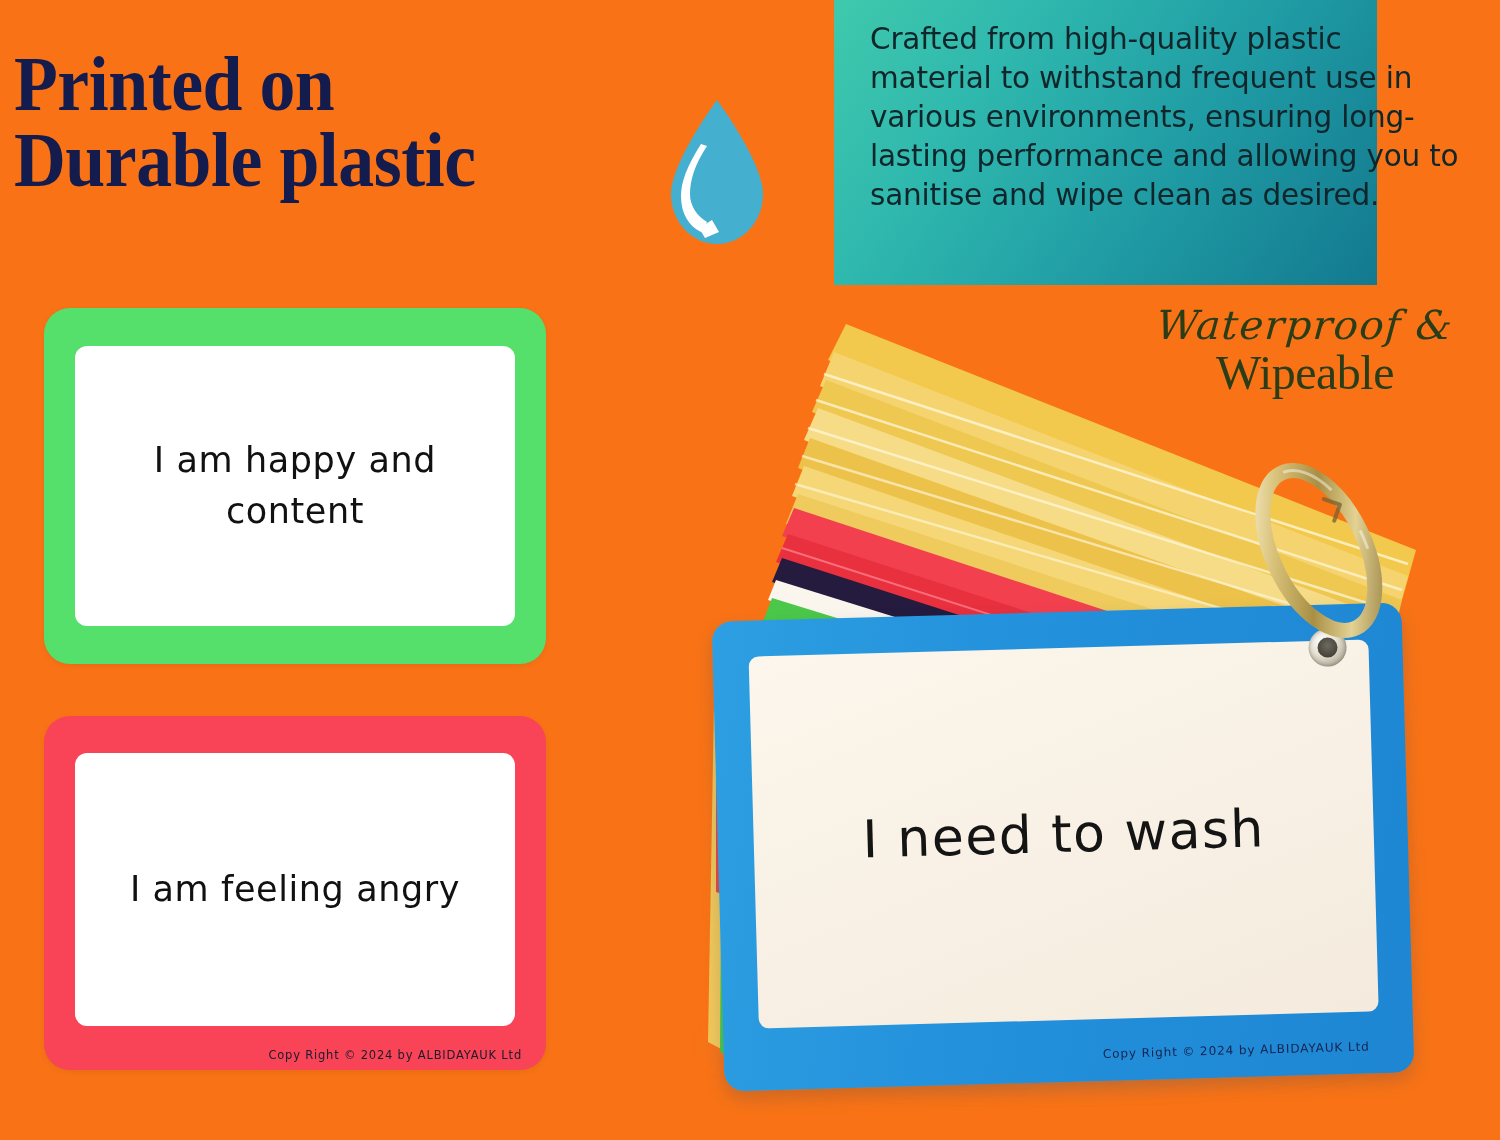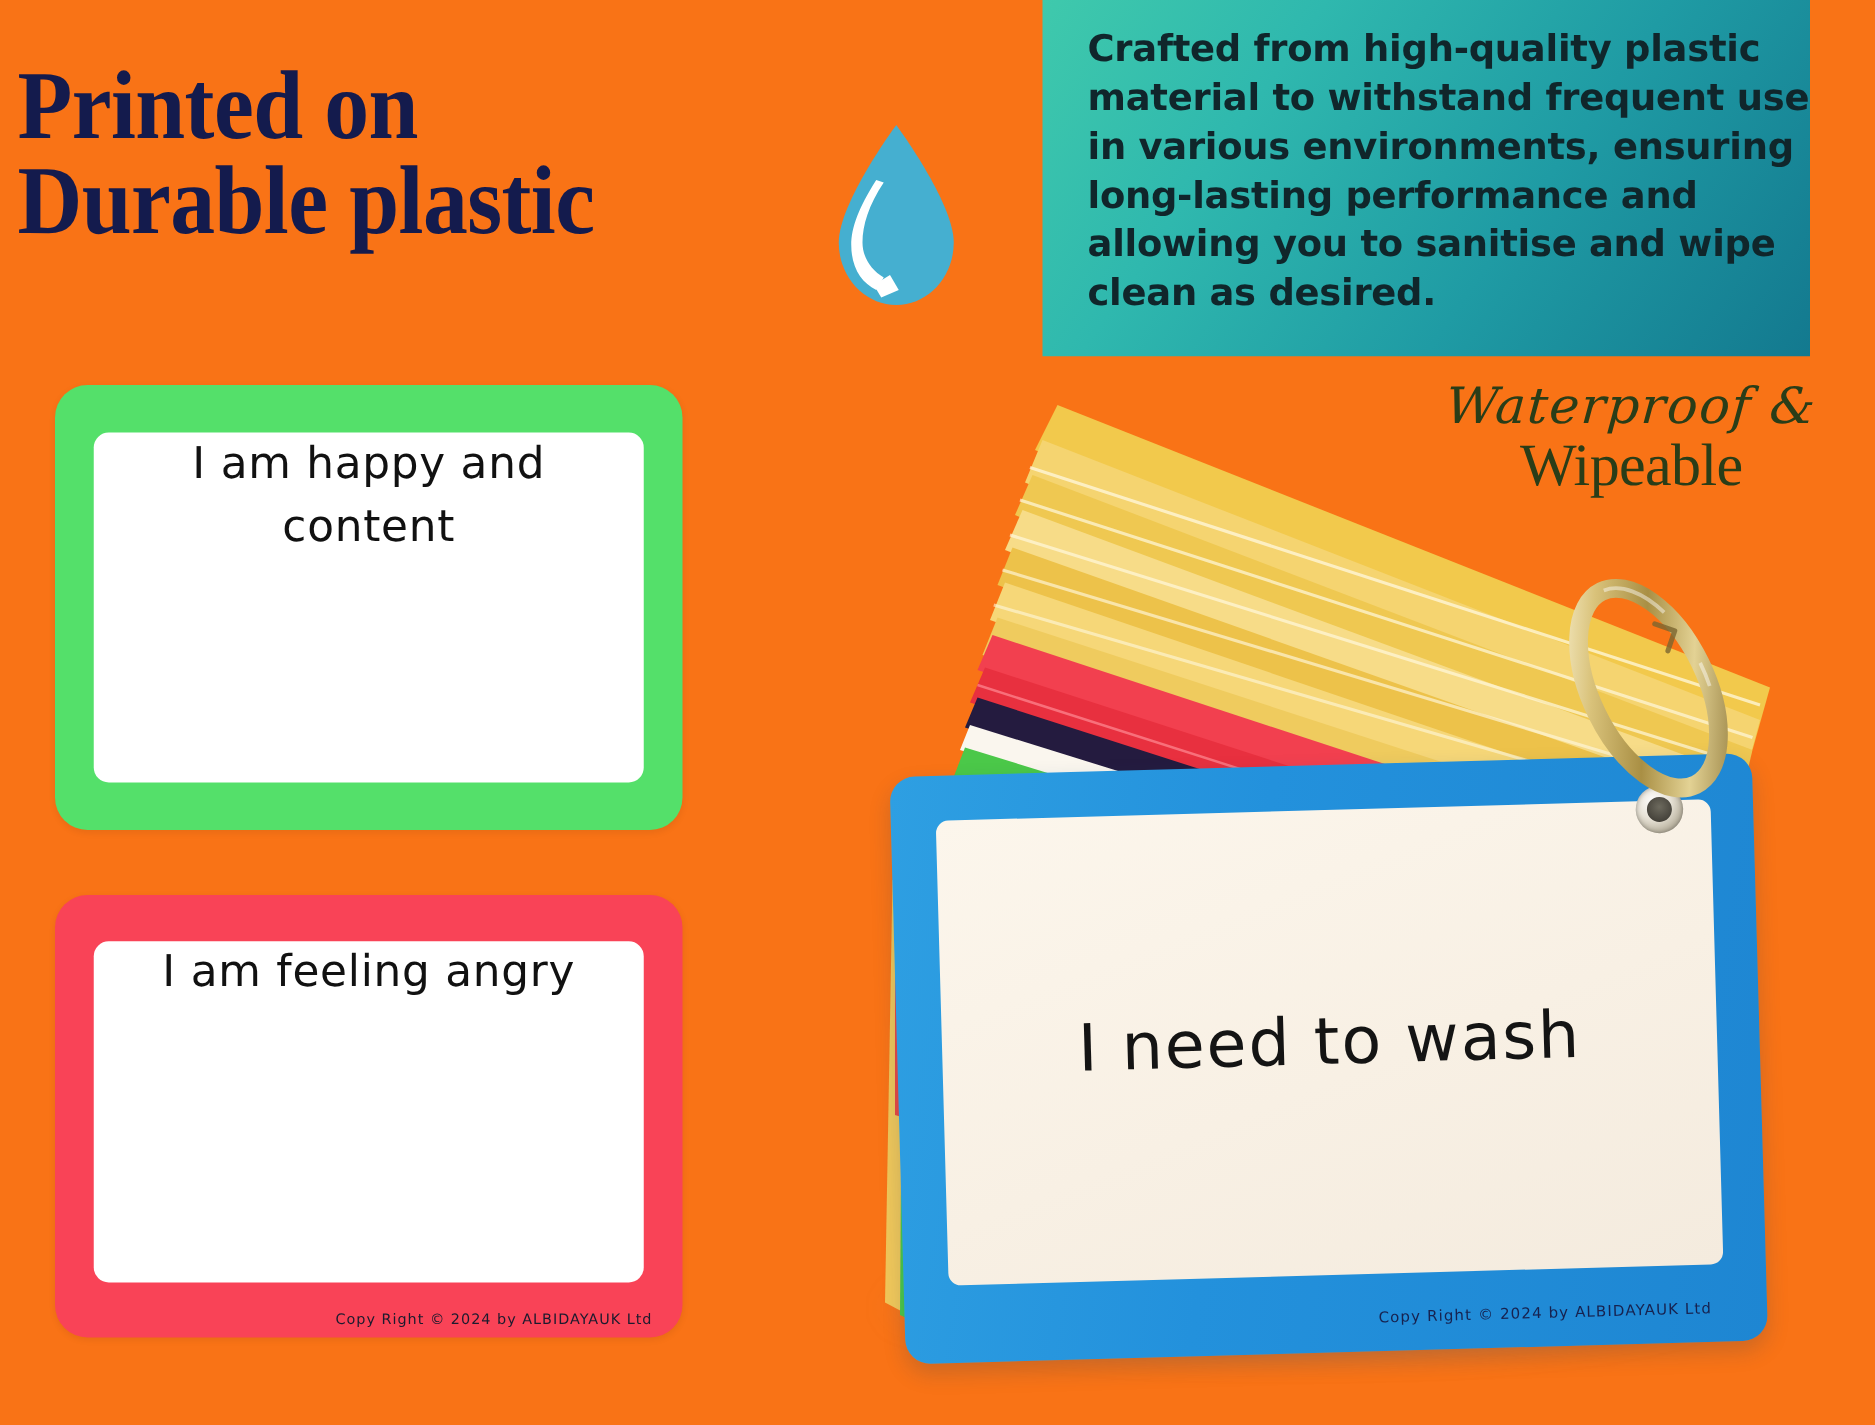--- a/index.html
+++ b/index.html
@@ -38,23 +38,22 @@
   .waterdrop {
     position:absolute;
     left:657px; top:96px;
     width:120px; height:152px;
   }
 
   
   .teal-panel {
     position:absolute;
     left:834px; top:0;
-    width:614px; height:285px;
+    width:543px; height:285px;
     background:linear-gradient(125deg,#3FC9AC 0%,#2FB8AE 28%,#1F9BA4 62%,#13798F 100%);
-    font-weight:bold;
   }
   .teal-panel .body {
     position:absolute;
     left:36px; top:20px;
     width:600px;
     font-size:29.5px;
     line-height:1.32;
     color:#10262B;
     font-family:"DejaVu Sans", sans-serif;
     letter-spacing:-0.2px;
@@ -64,20 +63,21 @@
   .flashcard {
     position:absolute;
     border-radius:26px;
     box-shadow:0 2px 6px rgba(0,0,0,0.07);
   }
   .flashcard .inner {
     position:absolute;
     background:#ffffff;
     border-radius:12px;
     display:flex;
+    align-items:center;
     justify-content:center;
     text-align:center;
   }
   .flashcard .inner span {
     font-family:"DejaVu Sans", sans-serif;
     font-size:35px;
     line-height:1.45;
     color:#111111;
     letter-spacing:0.6px;
     padding:0 16px;

